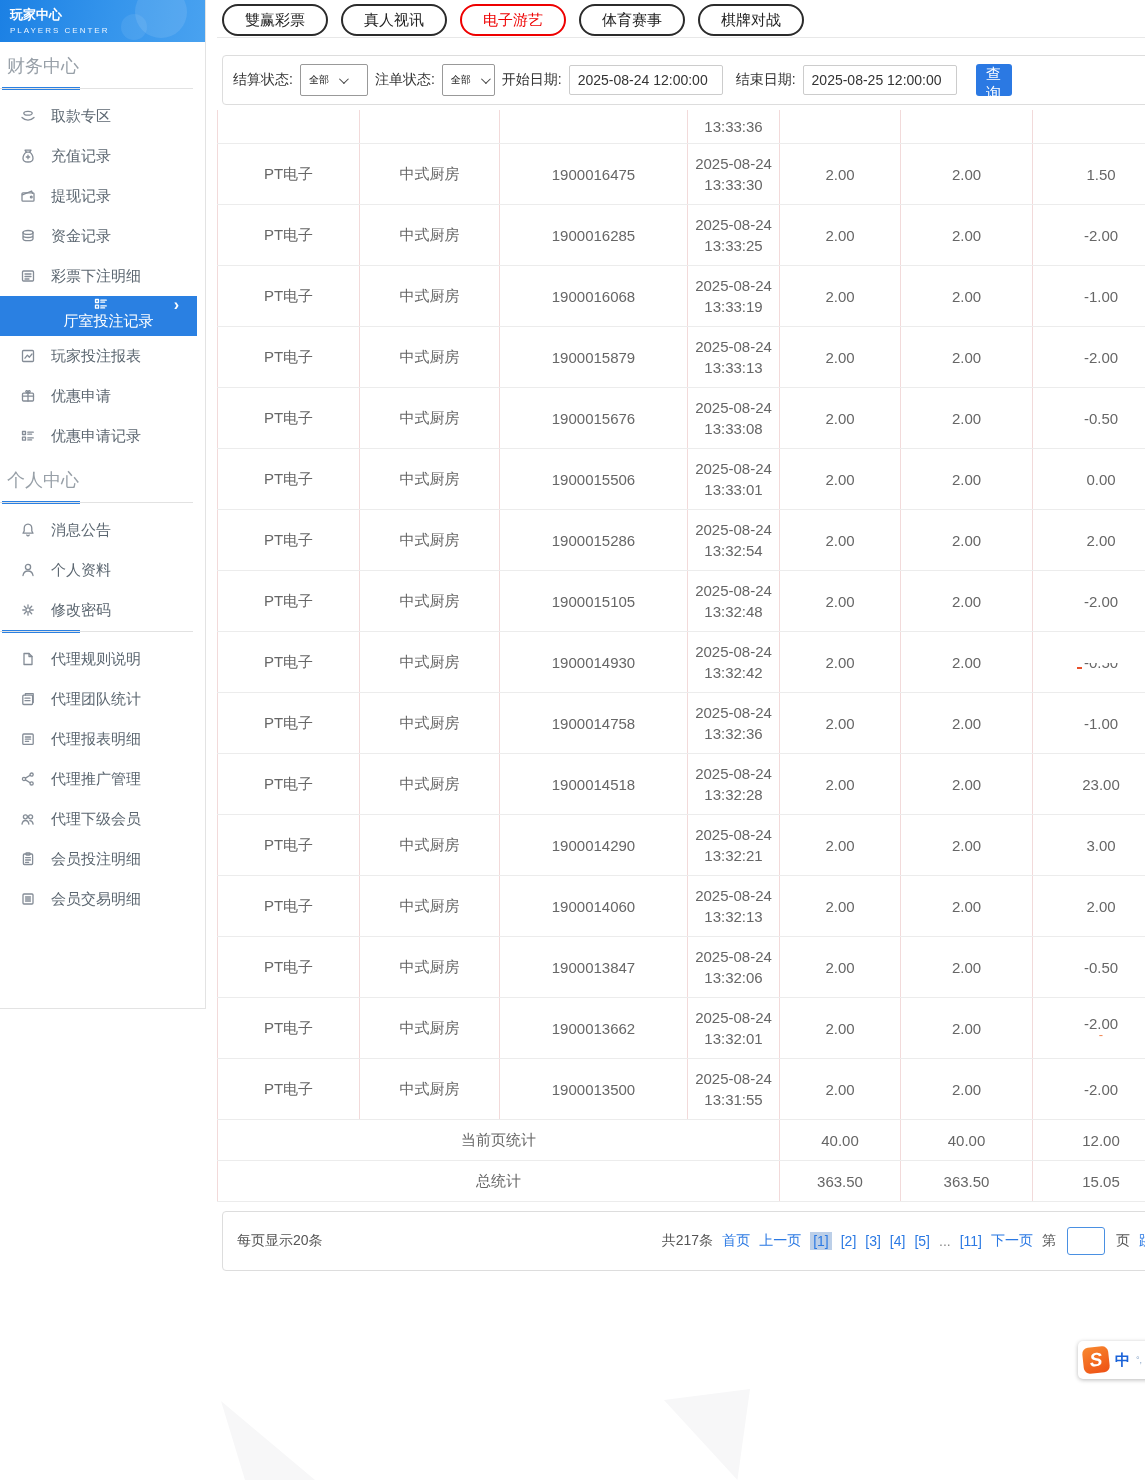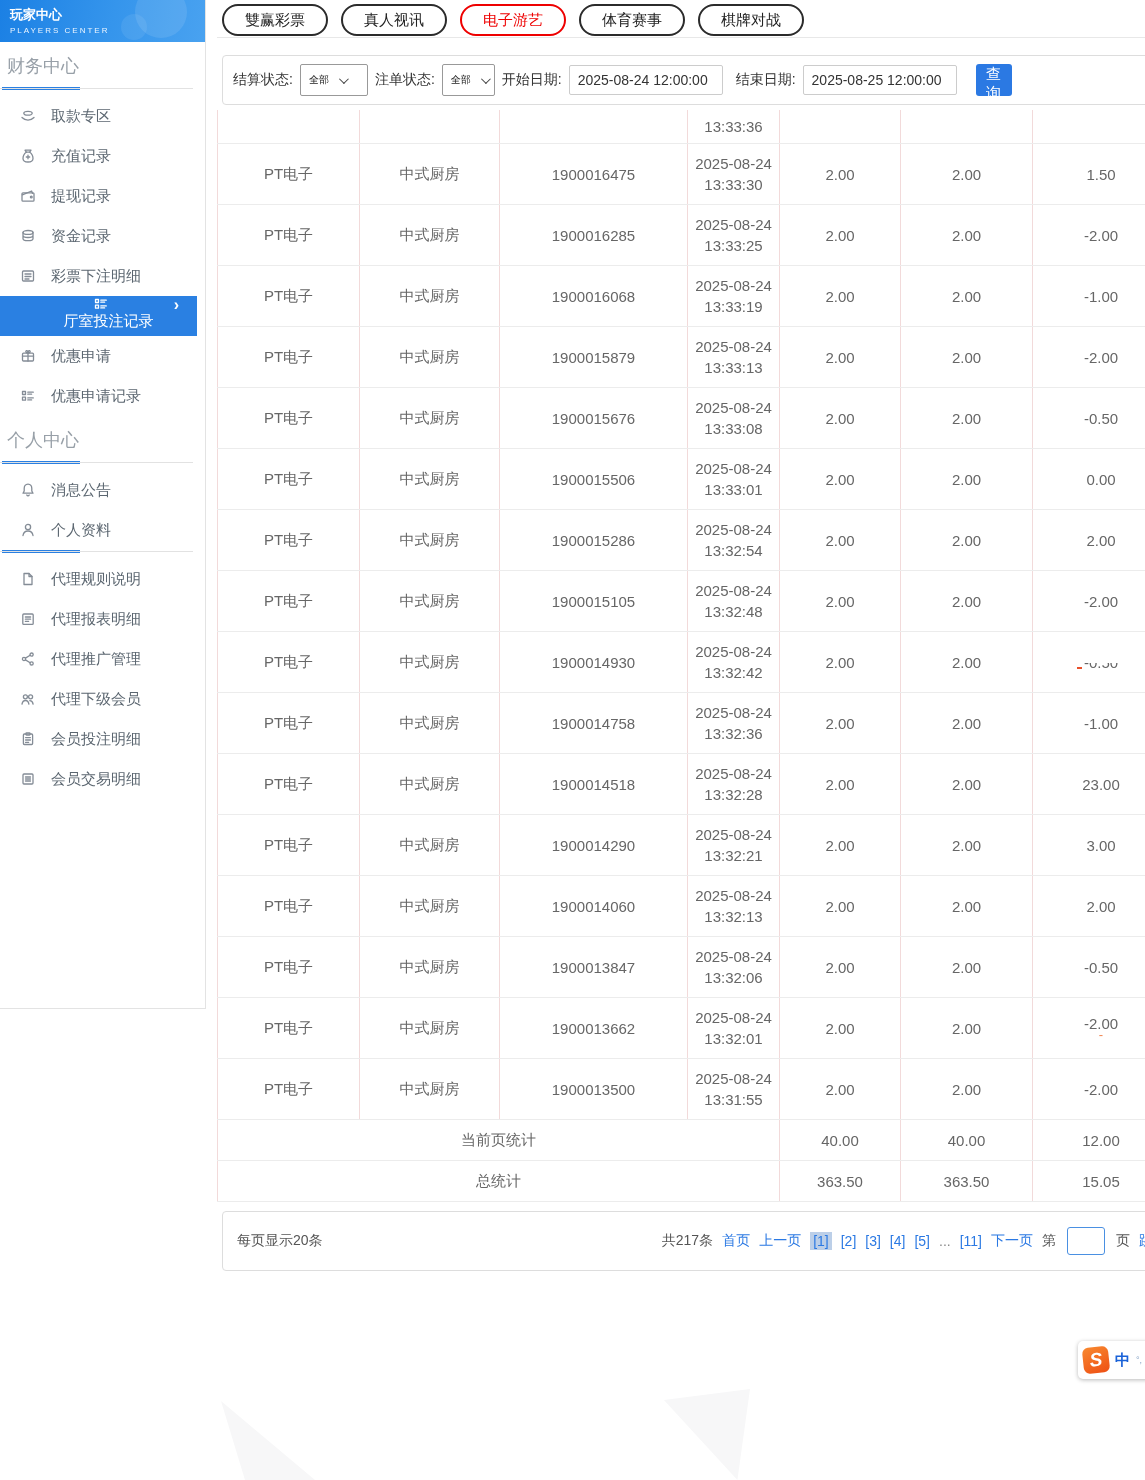--- a/index.html
+++ b/index.html
@@ -133,20 +133,27 @@
             <rect x="2.5" y="3.5" width="3" height="3"></rect>
             <path d="M7.8 4.2h5.5M7.8 6.2h3.8"></path>
             <rect x="2.5" y="9.2" width="3" height="3"></rect>
             <path d="M7.8 9.9h5.5M7.8 11.9h3.8"></path>
           </svg></span>
         <span>厅室投注记录</span>
         <span class="chev">›</span>
       </div>
       <div class="sb-item">
         <span class="icn"><svg viewBox="0 0 16 16">
+            <rect x="2.5" y="2.5" width="11" height="11" rx="1"></rect>
+            <path d="M5 10.2l2.4-3 2 2 2.6-3.2"></path>
+          </svg></span>
+        <span>玩家投注报表</span>
+      </div>
+      <div class="sb-item">
+        <span class="icn"><svg viewBox="0 0 16 16">
             <rect x="2.5" y="5.2" width="11" height="7.8" rx="1"></rect>
             <path d="M2.5 8.2h11M8 5.2v7.8"></path>
             <path d="M8 5.2C6.2 5.2 5 3.3 6.5 2.7 7.7 2.3 8 4.2 8 5.2Zm0 0c1.8 0 3-1.9 1.5-2.5C8.3 2.3 8 4.2 8 5.2Z"></path>
           </svg></span>
         <span>优惠申请</span>
       </div>
       <div class="sb-item">
         <span class="icn"><svg viewBox="0 0 16 16">
             <rect x="2.5" y="3.5" width="3" height="3"></rect>
             <path d="M7.8 4.2h5.5M7.8 6.2h3.8"></path>
@@ -164,27 +171,41 @@
           </svg></span>
         <span>消息公告</span>
       </div>
       <div class="sb-item">
         <span class="icn"><svg viewBox="0 0 16 16">
             <circle cx="8" cy="5" r="2.6"></circle>
             <path d="M3 13.5c.5-3 2.5-4.5 5-4.5s4.5 1.5 5 4.5"></path>
           </svg></span>
         <span>个人资料</span>
       </div>
+      <div class="sb-item">
+        <span class="icn"><svg viewBox="0 0 16 16">
+            <circle cx="8" cy="8" r="2.1"></circle>
+            <path d="M8 2.8v2M8 11.2v2M2.8 8h2M11.2 8h2M4.3 4.3l1.4 1.4M10.3 10.3l1.4 1.4M11.7 4.3l-1.4 1.4M5.7 10.3l-1.4 1.4"></path>
+          </svg></span>
+        <span>修改密码</span>
+      </div>
       <div class="sec-divider"></div>
       <div class="sb-item">
         <span class="icn"><svg viewBox="0 0 16 16">
             <path d="M4 2.5h5l3 3v8H4Z"></path>
             <path d="M9 2.5v3h3"></path>
           </svg></span>
         <span>代理规则说明</span>
+      </div>
+      <div class="sb-item">
+        <span class="icn"><svg viewBox="0 0 16 16">
+            <rect x="2.8" y="4.2" width="9.8" height="9.3" rx="1"></rect>
+            <path d="M5.4 4.2V2.6h7.8v8.8h-.4M5 7.2h5M5 9.7h5"></path>
+          </svg></span>
+        <span>代理团队统计</span>
       </div>
       <div class="sb-item">
         <span class="icn"><svg viewBox="0 0 16 16">
             <rect x="2.8" y="3" width="10.4" height="10.4" rx="1"></rect>
             <path d="M5.4 6h5.2M5.4 8.2h5.2M5.4 10.4h3.2"></path>
           </svg></span>
         <span>代理报表明细</span>
       </div>
       <div class="sb-item">
         <span class="icn"><svg viewBox="0 0 16 16">

